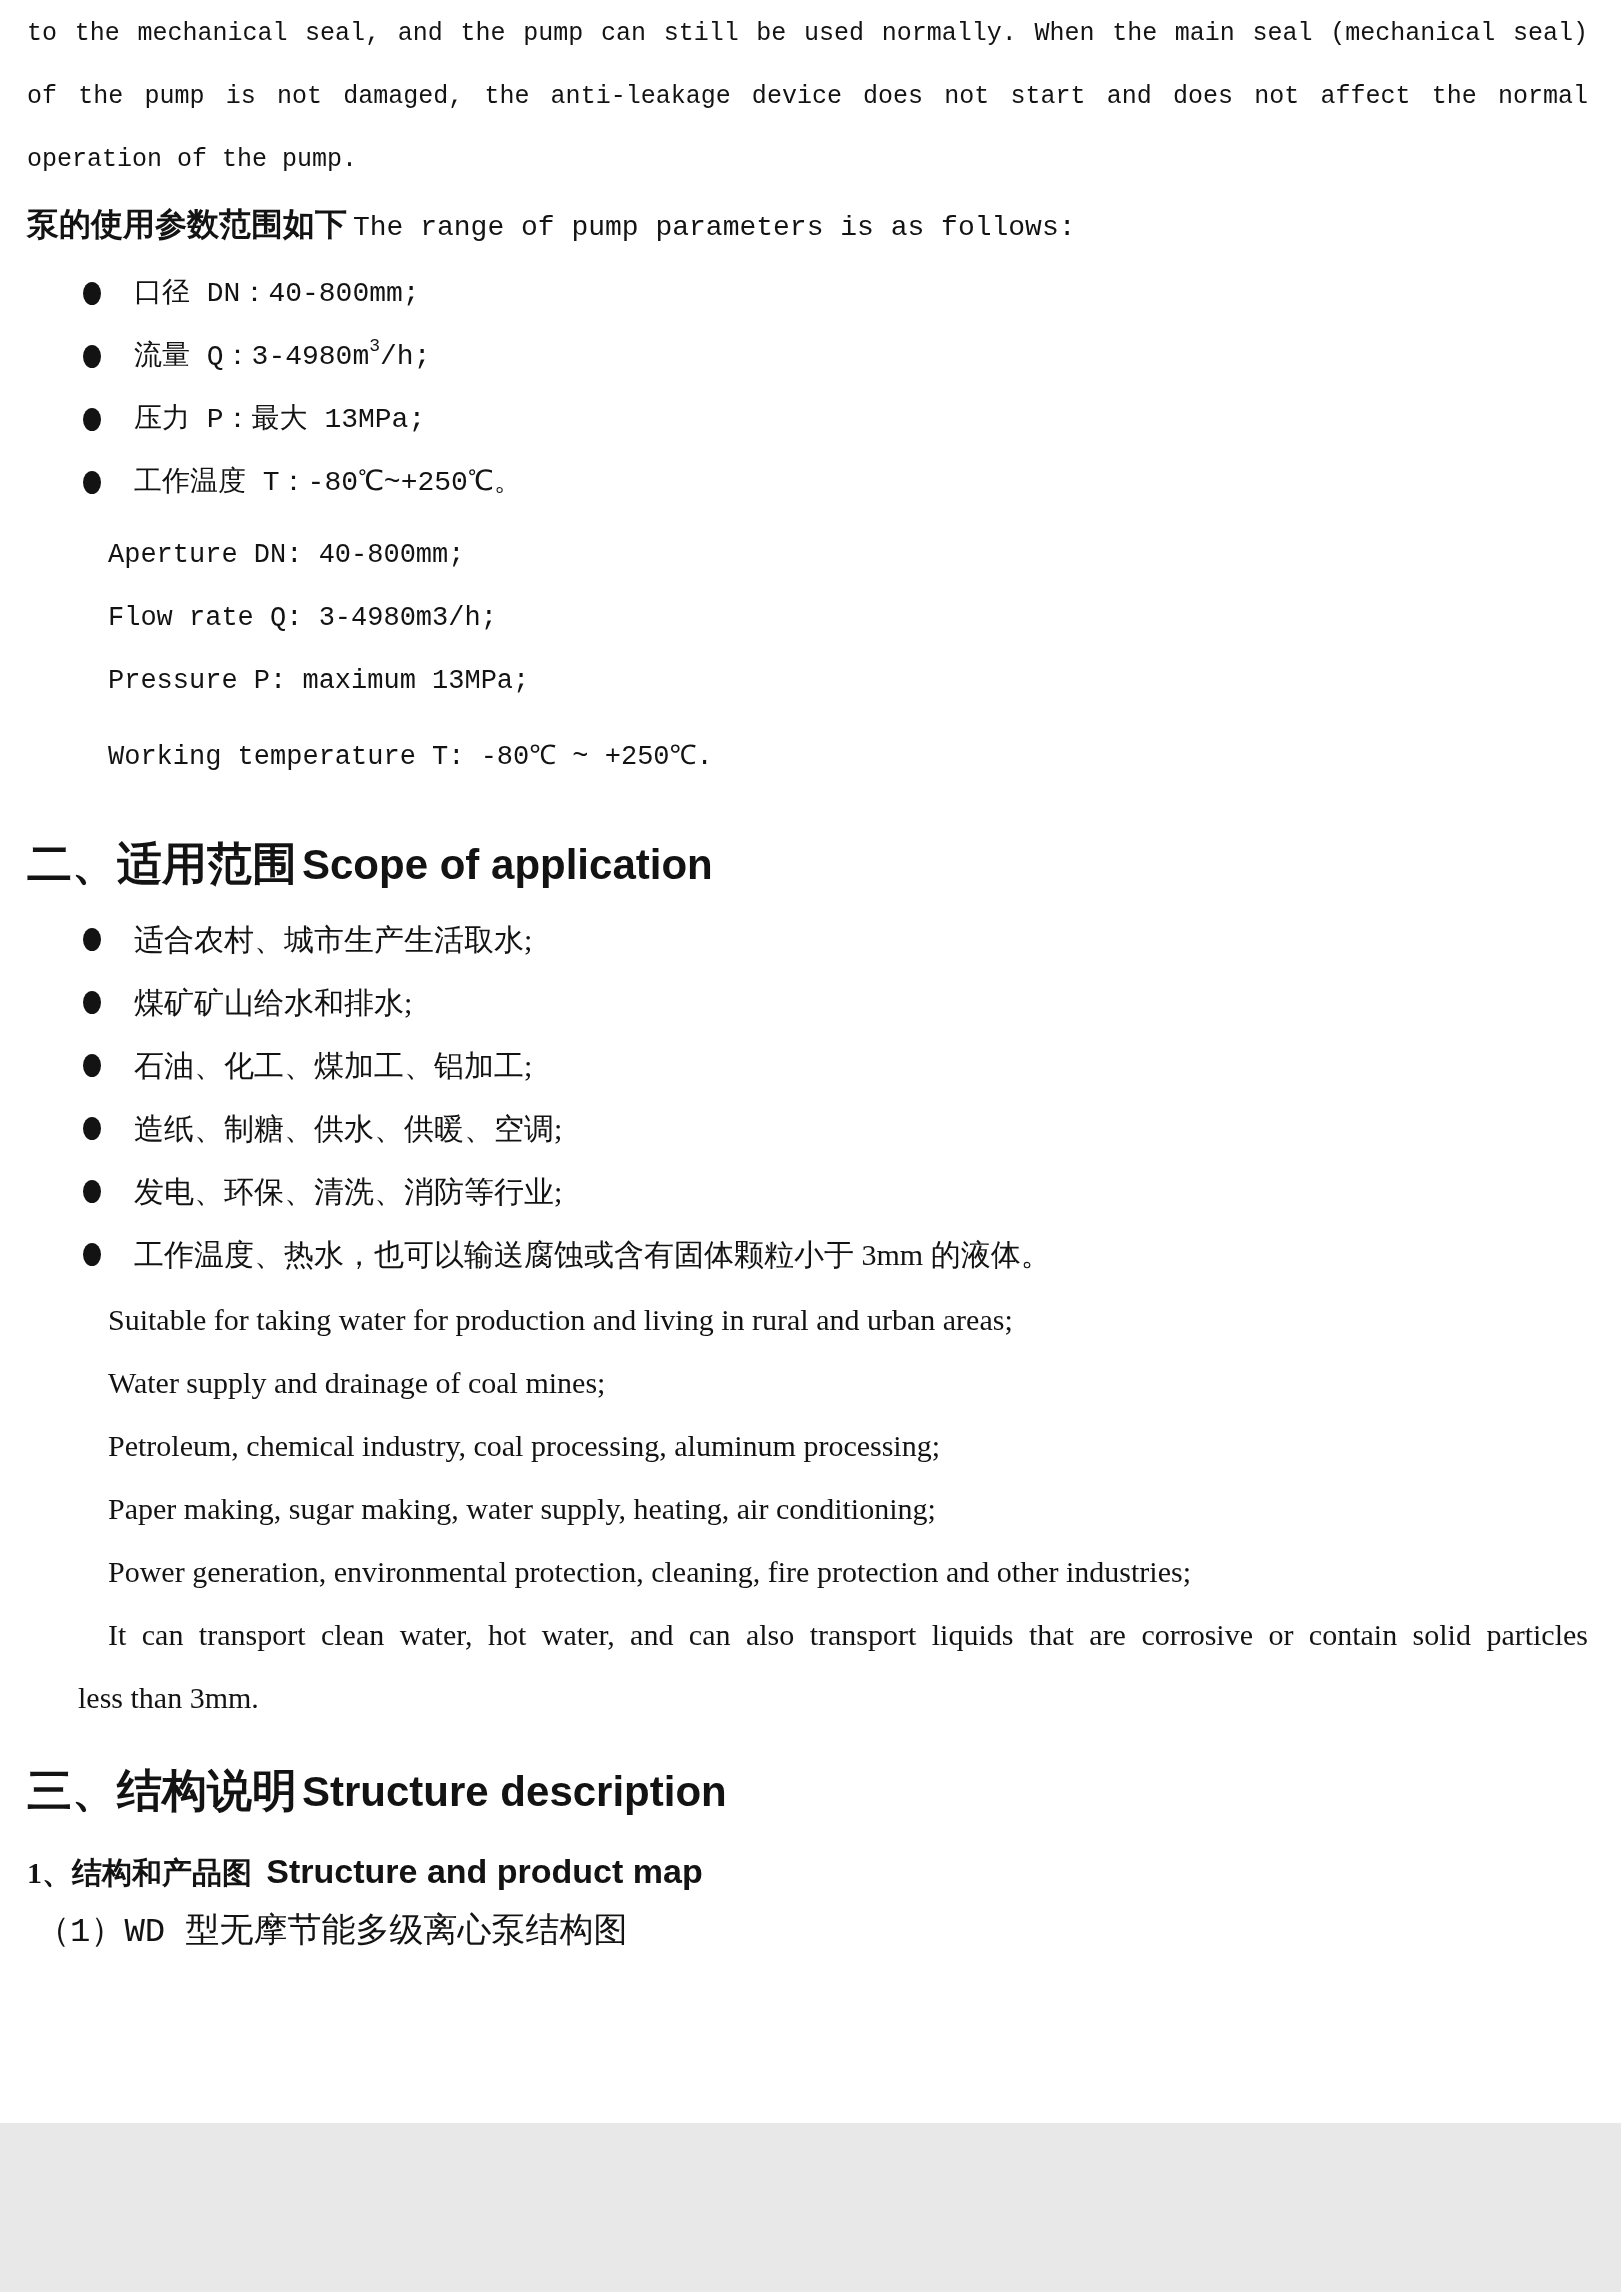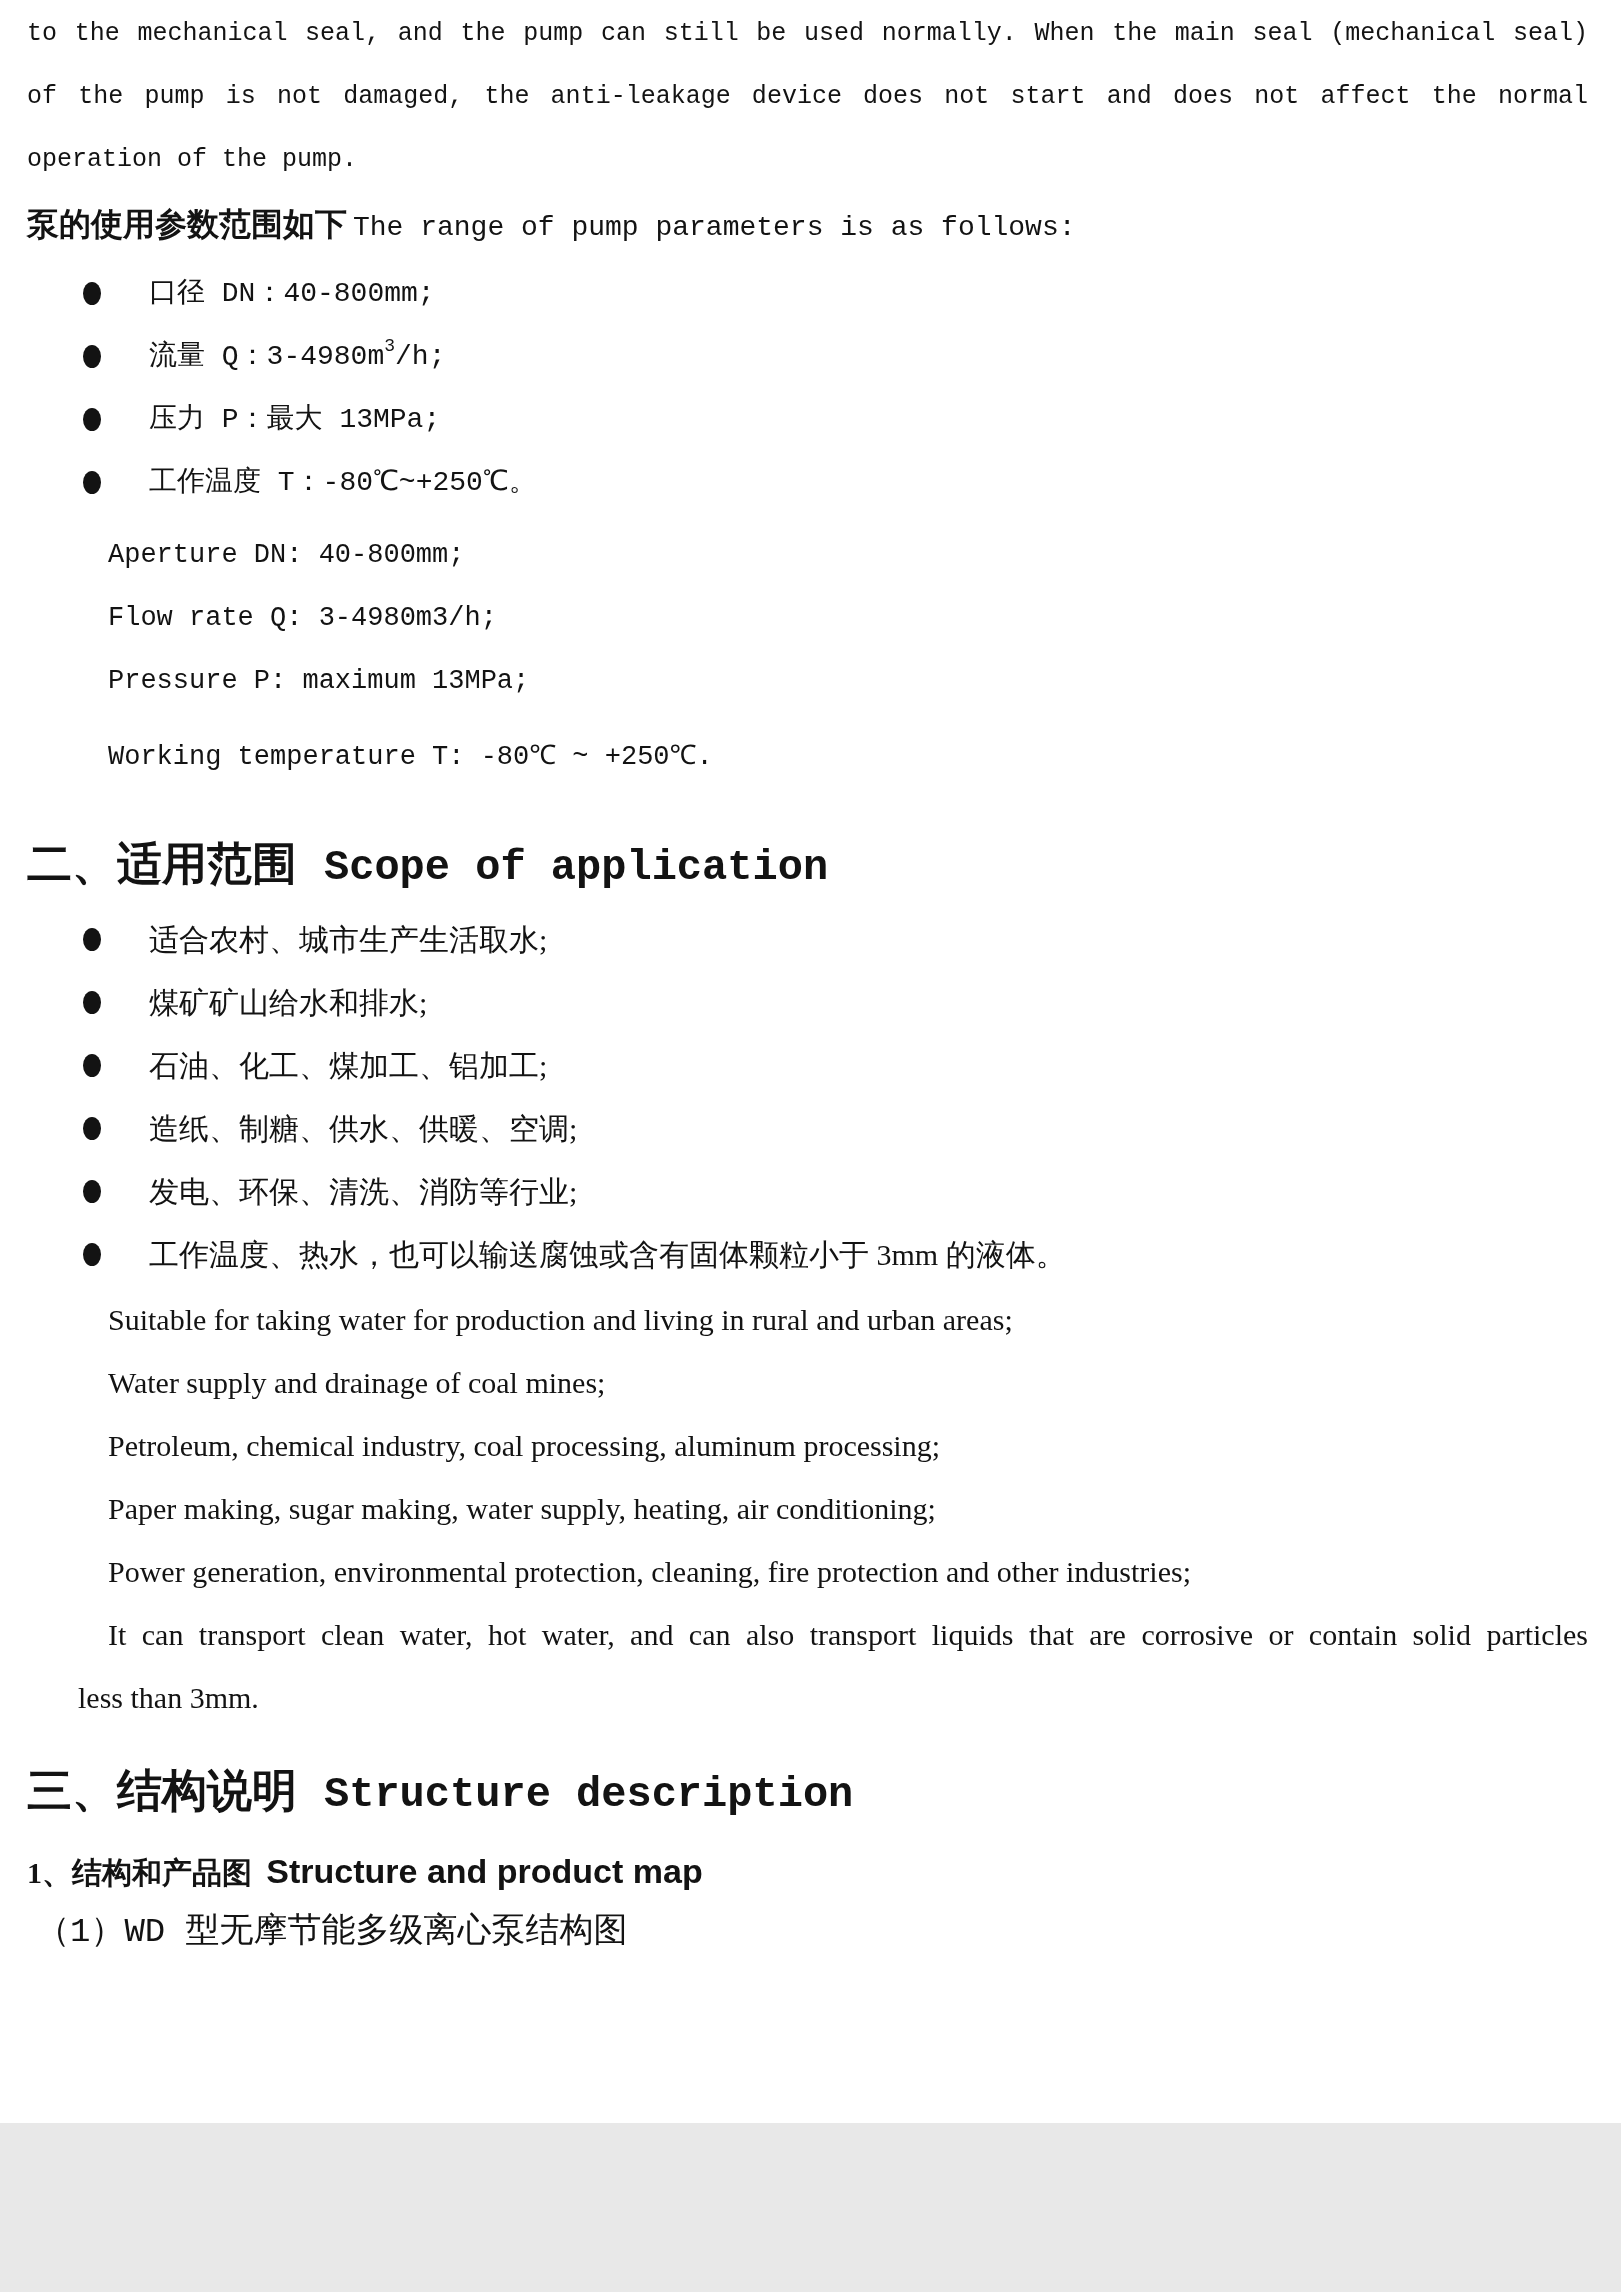--- a/index.html
+++ b/index.html
@@ -31,21 +31,20 @@
   .lead-zh { font-size: 32px; font-weight: 700; font-family: "Liberation Serif", serif; }
   .lead-en { font-size: 28px; margin-left: 6px; }
 
   
   ul.blist { list-style: none; margin: 0; padding: 0; }
   ul.blist li {
     display: flex;
     align-items: center;
     line-height: 63px;
     padding-left: 56px;
-    gap: 15px;
   }
   .dot {
     flex: 0 0 auto;
     width: 18px;
     height: 23px;
     border-radius: 50%;
     background: #131313;
     margin-right: 33px;
   }
   .params-blist { margin-top: 12.5px; }
@@ -57,21 +56,21 @@
   .pblock .mline2 {
     font-family: "Liberation Mono", "DejaVu Sans Mono", monospace;
     font-size: 27px;
     line-height: 63px;
   }
   .pblock .gap { margin-top: 12.5px; }
 
   
   .h1 { line-height: 68px; margin-top: 41px; white-space: nowrap; }
   .h1 .h-zh { font-size: 45px; font-weight: 700; font-family: "Liberation Serif", serif; }
-  .h1 .h-en { font-size: 42px; font-weight: 700; font-family: Liberation Mono, monospace; margin-left: 27px; text-align: center; }
+  .h1 .h-en { font-size: 42px; font-weight: 700; font-family: Liberation Sans, sans-serif; margin-left: 5px; text-align: center; }
   .h1.second { margin-top: 28px; }
 
   
   .scope-blist { margin-top: 23px; }
   .scope-blist .btext { font-size: 30px; font-family: "Liberation Serif", serif; }
 
   
   .eblock { margin-top: 1.8px; }
   .eblock .sline {
     font-family: "Liberation Serif", "DejaVu Serif", serif;

